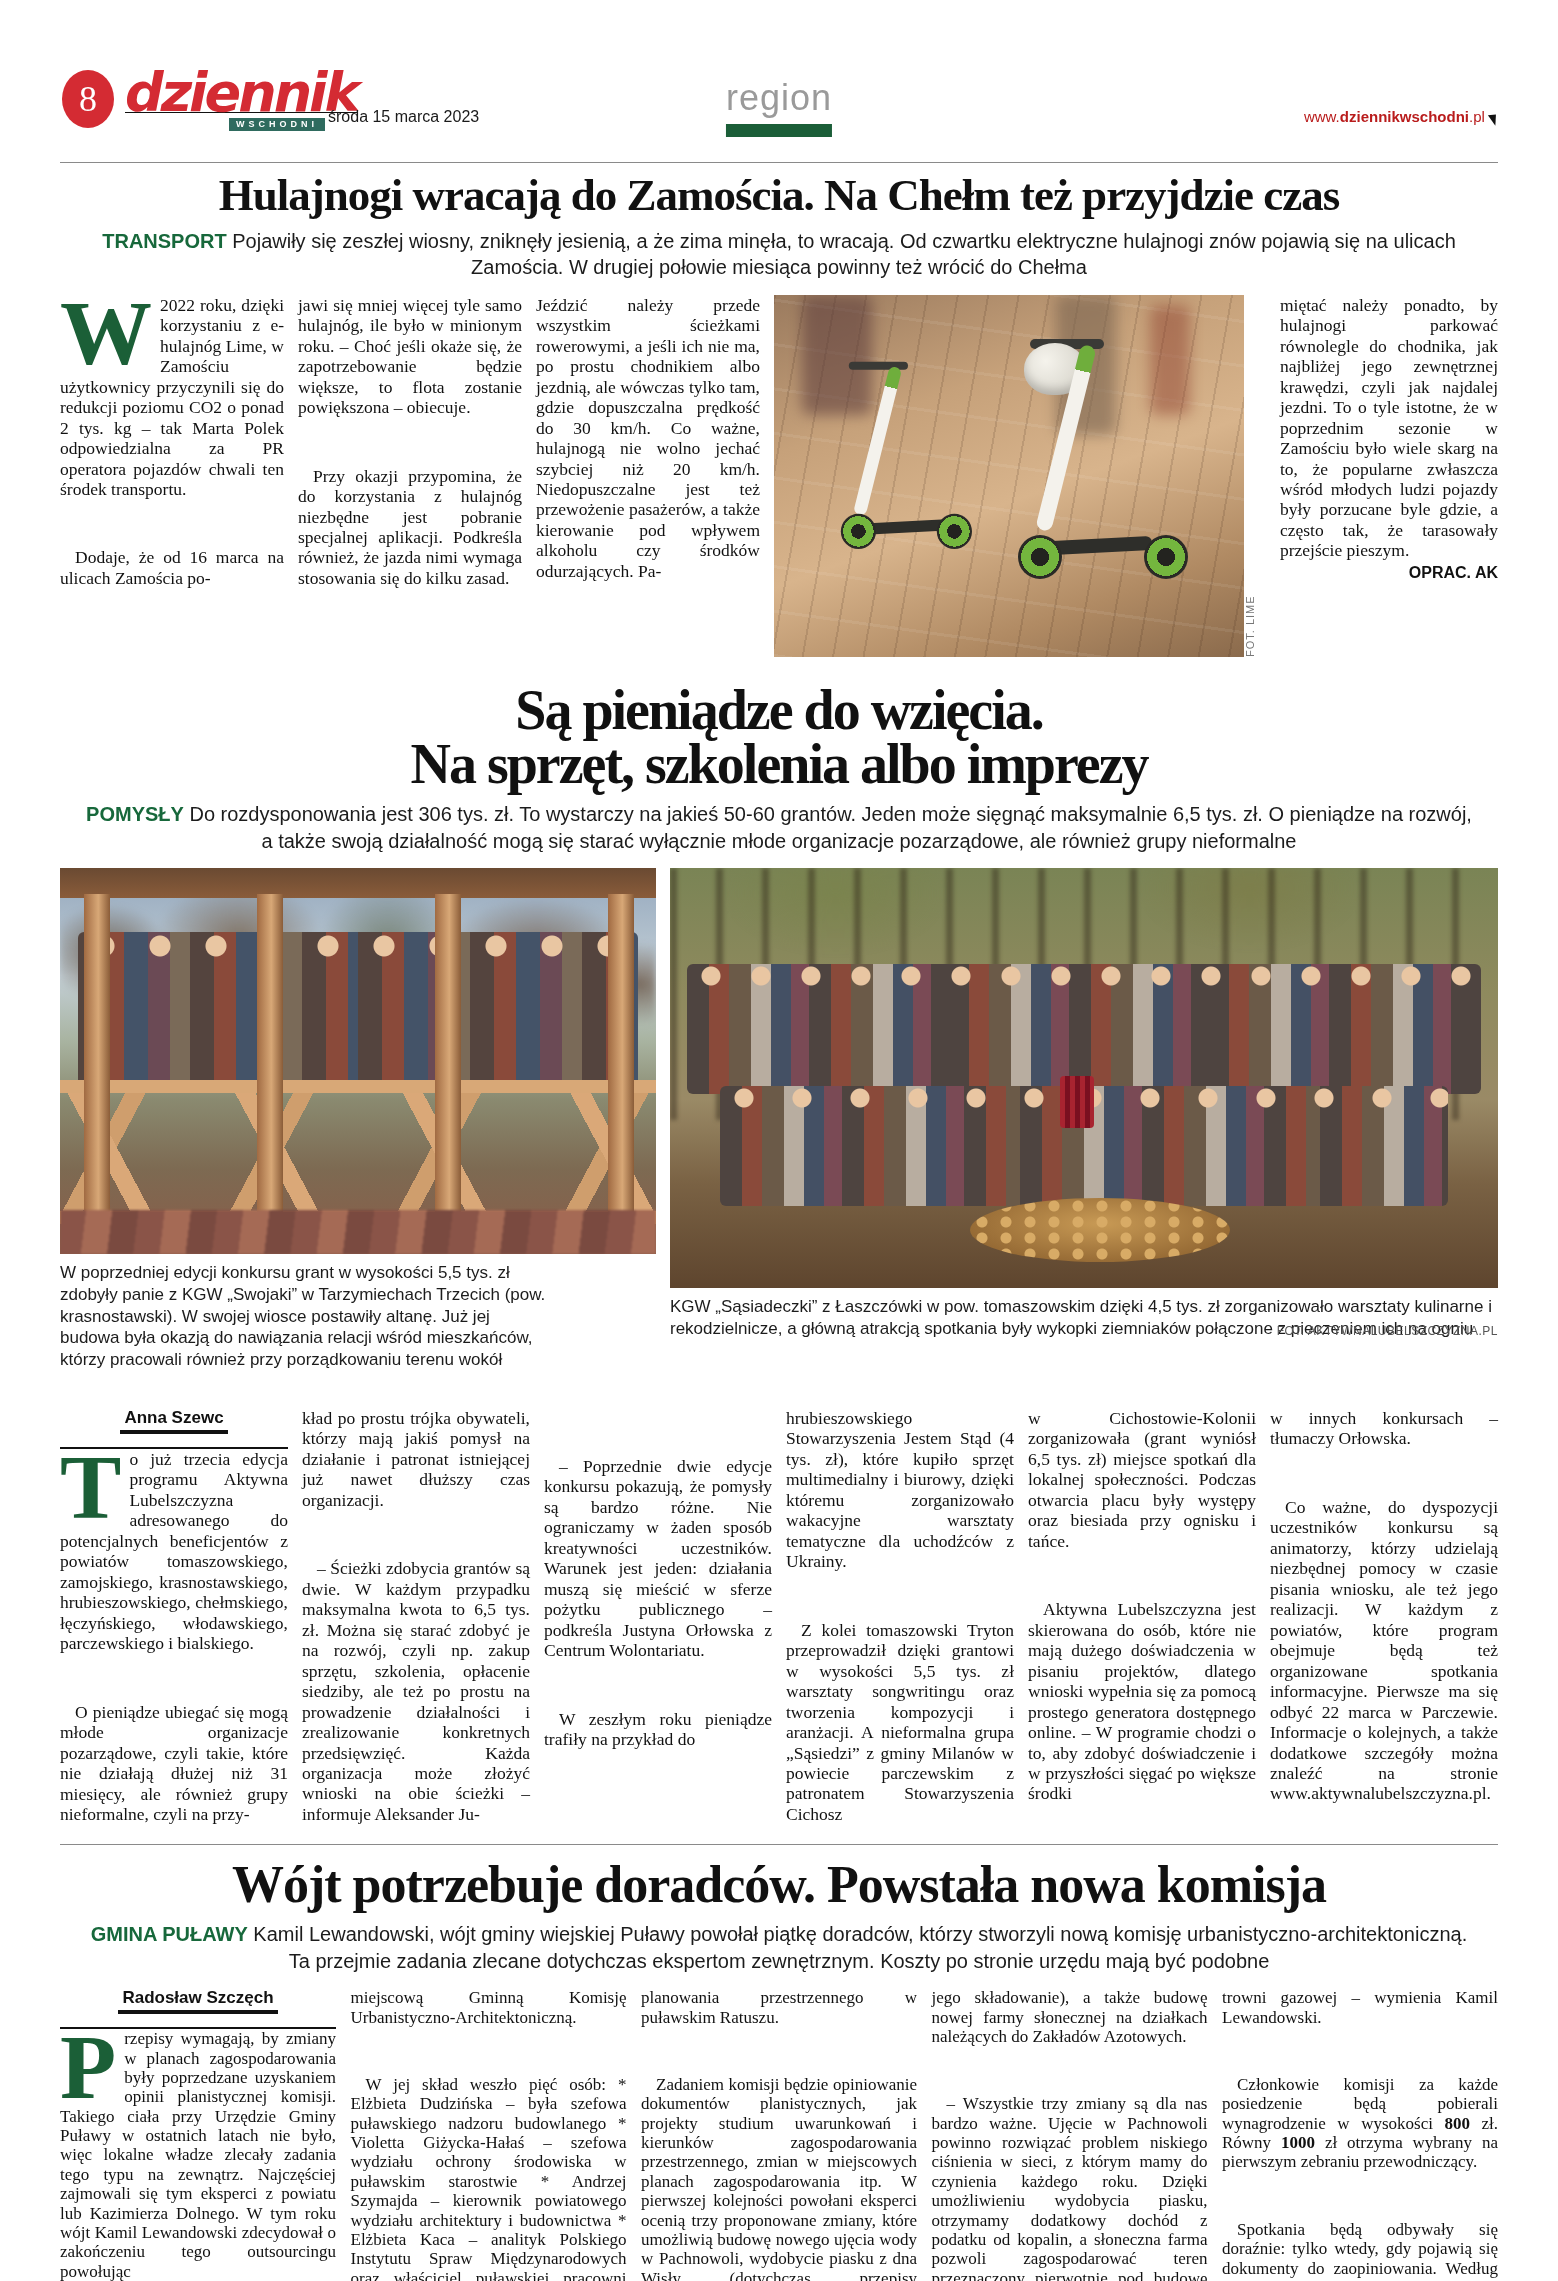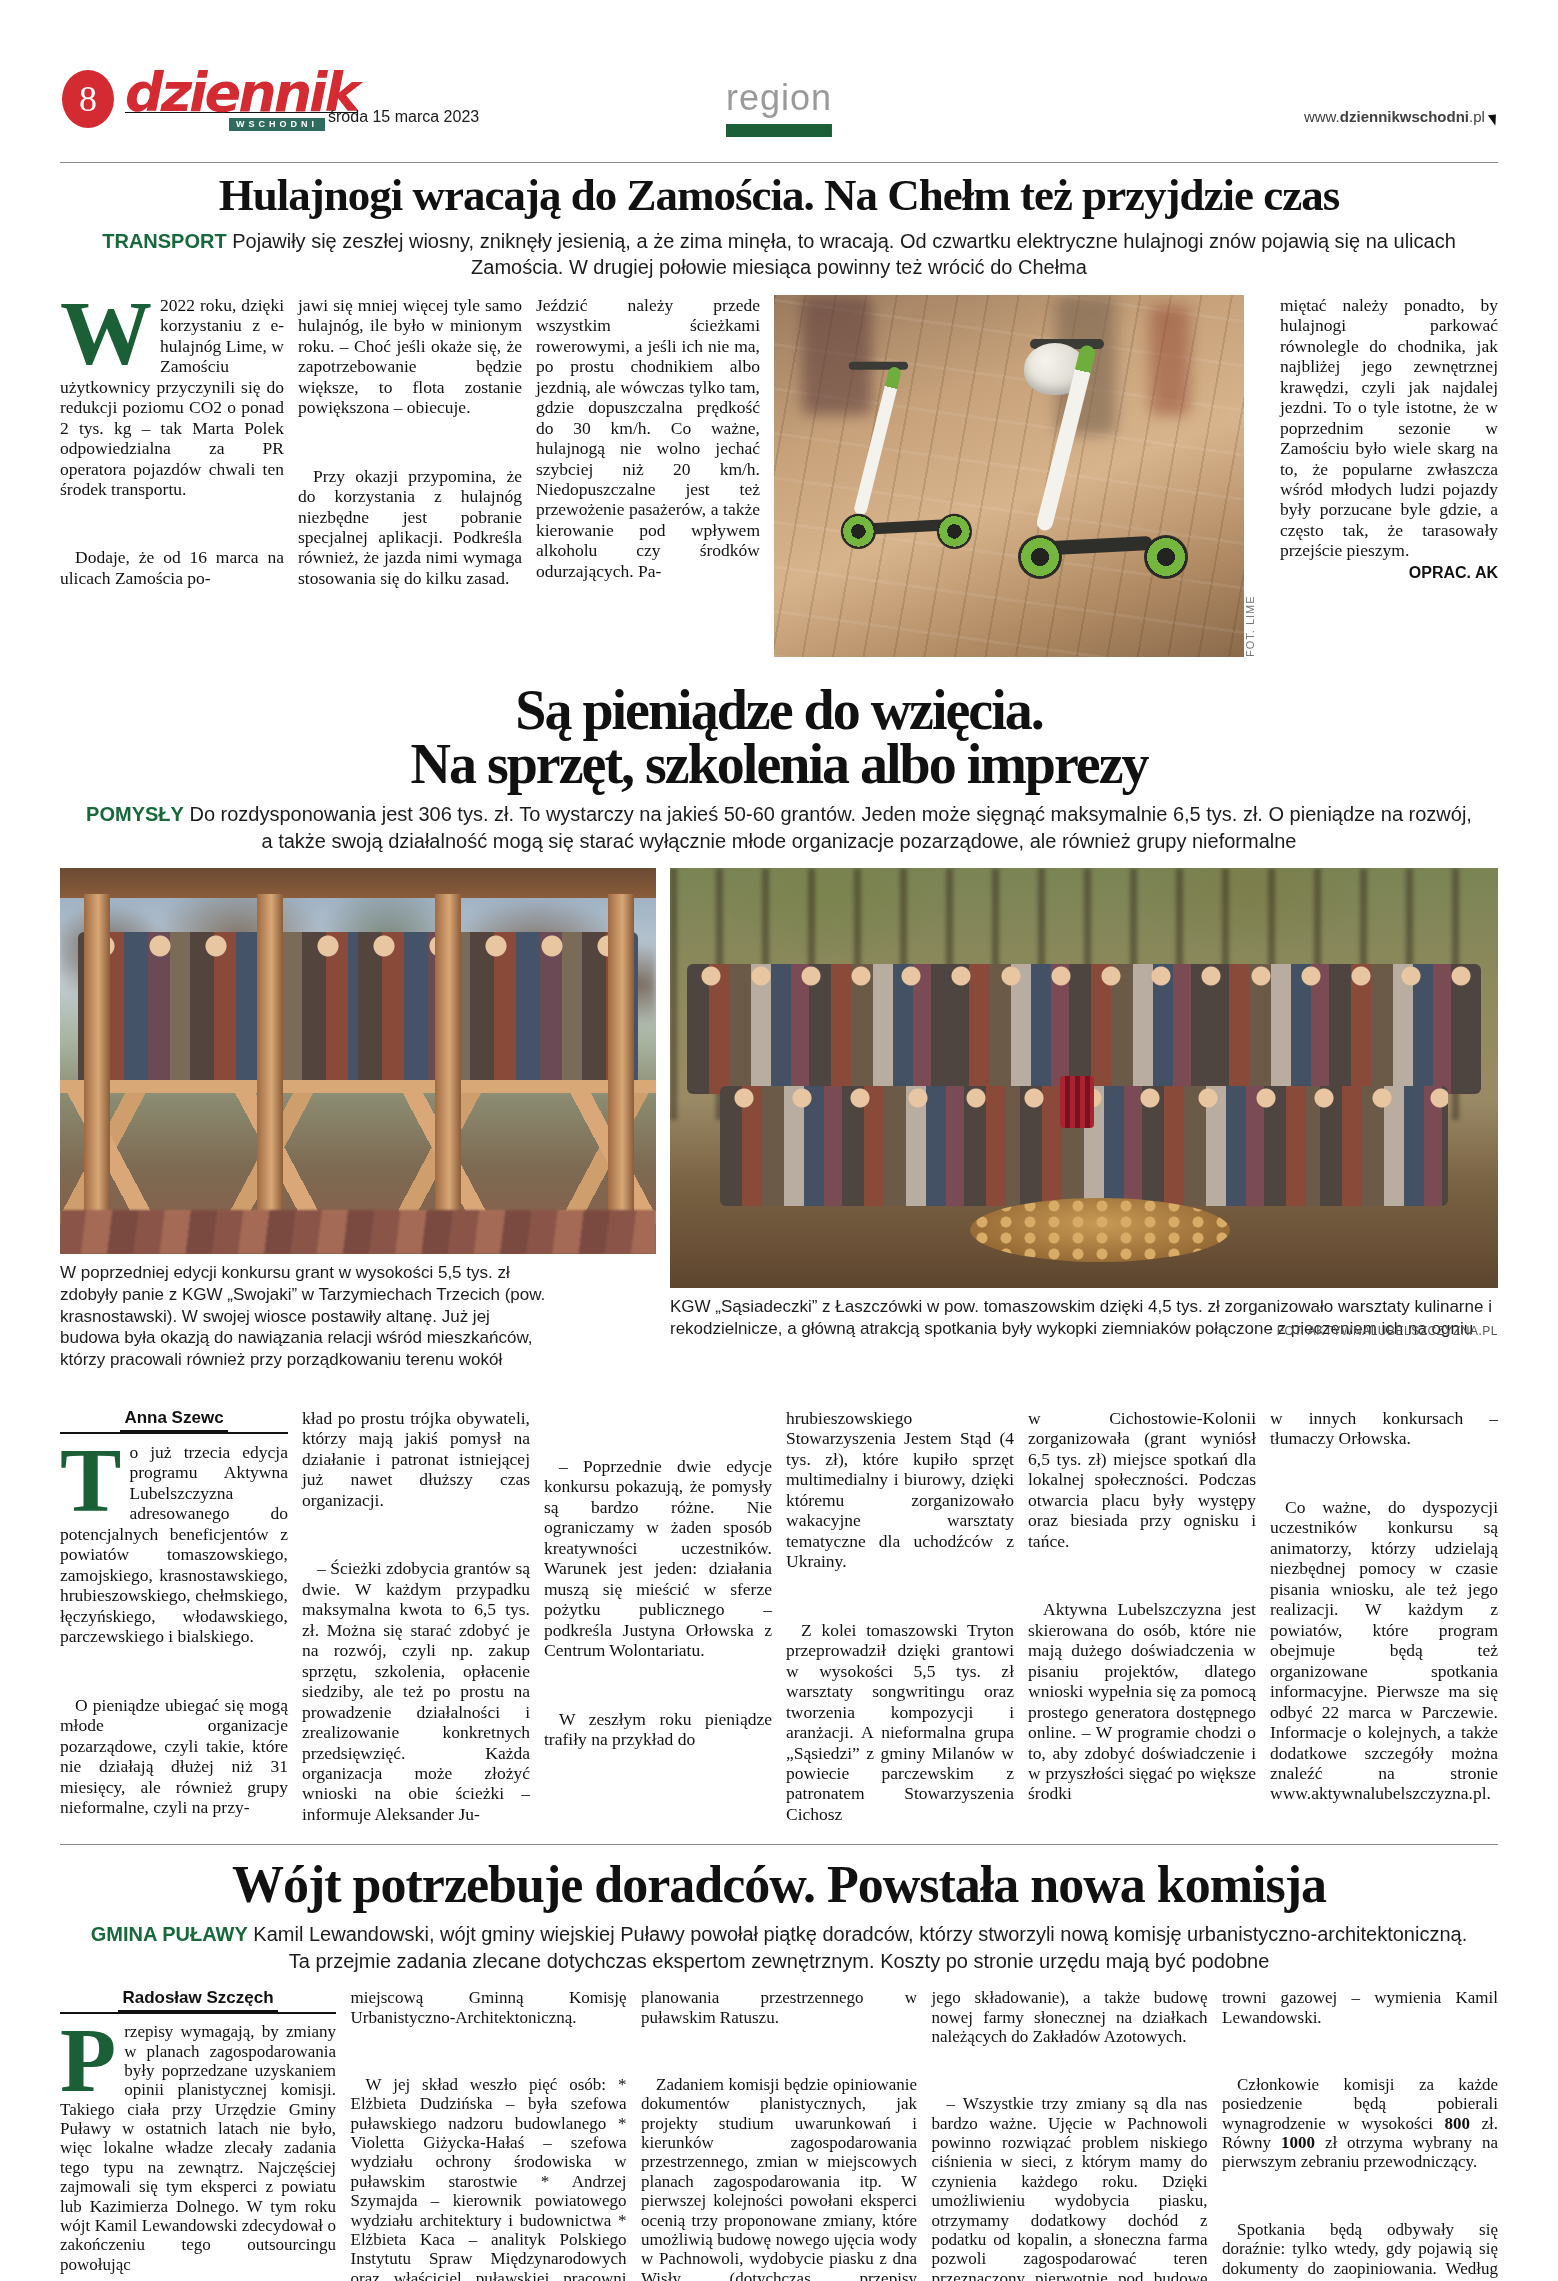--- a/index.html
+++ b/index.html
@@ -18,40 +18,40 @@
   .logo-sub{position:absolute;left:104px;top:52px;background:#2f6b5f;color:#fff;
             font-family:"Liberation Sans",sans-serif;font-size:9px;letter-spacing:4px;
             padding:2px 7px;font-weight:bold;}
   .date{position:absolute;left:268px;top:108px;font-family:"Liberation Sans",sans-serif;
         font-size:16px;color:#1a1a1a;}
   .section{position:absolute;left:50%;top:80px;transform:translateX(-50%);text-align:center;}
   .section-word{font-family:"Liberation Sans",sans-serif;font-size:36px;color:#9a9a9a;
                 letter-spacing:1px;line-height:1;}
   .section-bar{display:block;width:106px;height:13px;background:#1b5e38;margin:8px auto -7px auto;}
   .site{position:absolute;right:0;top:108px;font-family:"Liberation Sans",sans-serif;
-        font-size:15px;color:#404040;}
+        font-size:15px;color:#b91c1c;}
   .cursor{display:inline-block;width:0;height:0;border-left:7px solid #111;
           border-top:4px solid transparent;border-bottom:9px solid transparent;
           transform:rotate(-35deg);margin-left:2px;vertical-align:middle;}
 
   
   .headline{text-align:center;font-weight:bold;letter-spacing:-1px;margin:0;}
   .h-a1{font-size:45px;line-height:1.0;margin-top:10px;}
   .h-a2{font-size:56px;line-height:.97;letter-spacing:-2px;margin-top:26px;}
   .h-a3{font-size:52px;line-height:1.0;margin-top:14px;}
   .lead{font-family:"Liberation Sans",sans-serif;font-size:20px;line-height:1.32;color:#1c1c1c;
         text-align:center;margin:10px auto 0 auto;}
   .kicker{color:#17683b;font-weight:bold;}
   .cols{display:flex;justify-content:space-between;margin-top:14px;}
   .para{margin:0;text-align:justify;font-size:17.5px;line-height:1.17;hyphens:auto;}
   .indent{text-indent:15px;margin-top:48px;}
   .dropcap{float:left;font-weight:bold;color:#1b5f37;font-size:92px;line-height:.76;
            padding:4px 8px 0 0;font-family:"Liberation Serif",serif;}
   .byline{font-family:"Liberation Sans",sans-serif;font-weight:bold;font-size:17px;
-          text-align:center;border-bottom:2px solid #111;padding-bottom:3px;margin-bottom:8px;}
+          text-align:center;border-bottom:2px solid #111;padding-bottom:18px;margin-bottom:0;}
   .byline span{display:inline-block;border-bottom:4px solid #111;margin-bottom:-5px;padding:0 4px 2px 4px;}
   .signoff{float:right;font-family:"Liberation Sans",sans-serif;font-weight:bold;font-size:16px;
            margin-top:3px;}
   .vcredit{writing-mode:vertical-rl;transform:rotate(180deg);font-family:"Liberation Sans",sans-serif;
            font-size:11px;color:#777;letter-spacing:1px;display:flex;justify-content:flex-start;
            padding-left:3px;}
   .caption{font-family:"Liberation Sans",sans-serif;font-size:17px;line-height:1.28;color:#1c1c1c;
            margin-top:8px;position:relative;}
   .pcredit{position:absolute;right:0;bottom:0;font-size:12px;color:#555;letter-spacing:.5px;}
   .rule{border:none;border-top:1px solid #8a8a8a;margin:20px 0 0 0;}

